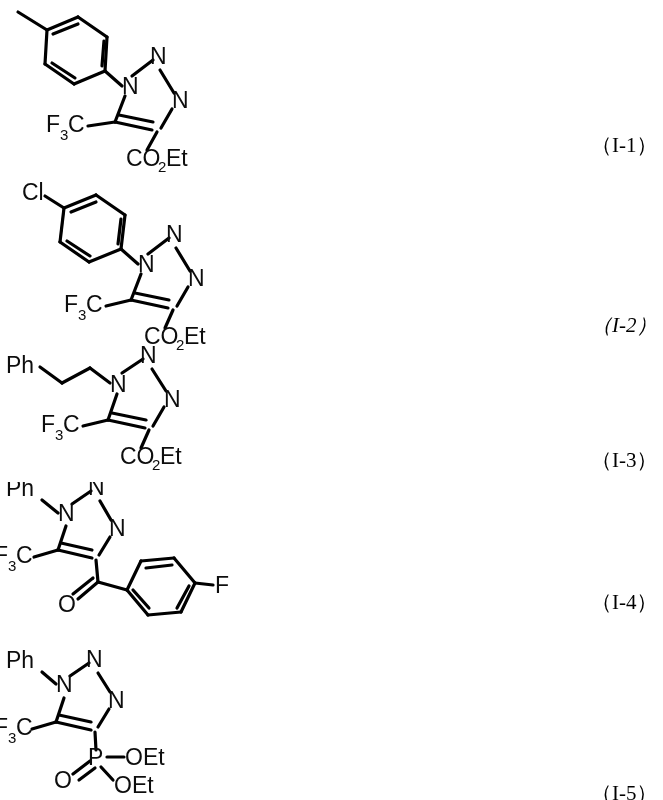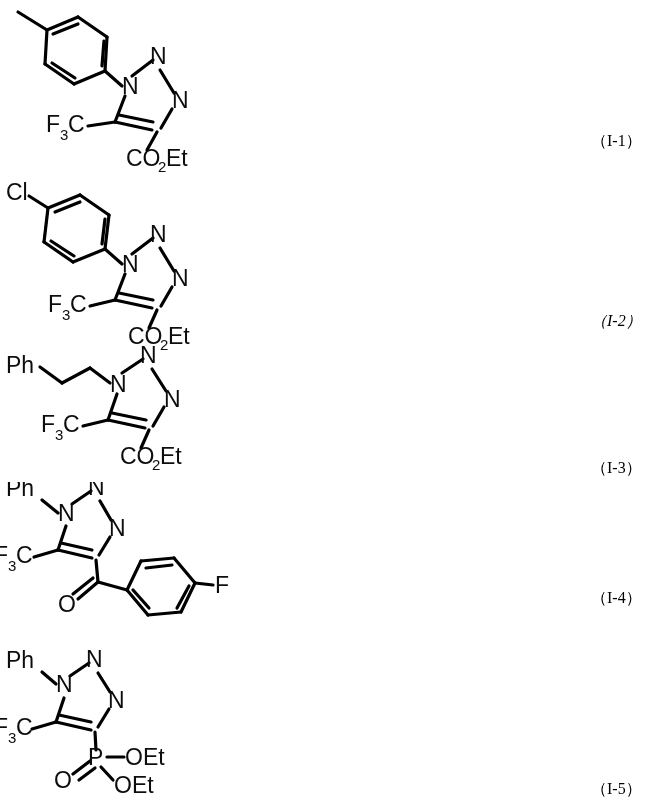--- a/index.html
+++ b/index.html
@@ -21,21 +21,21 @@
     height: 800px;
     background: #ffffff;
   }
   .struct-block {
     position: absolute;
     left: 0;
   }
   .formula-label {
     position: absolute;
     font-family: "Liberation Serif", serif;
-    font-size: 16px;
+    font-size: 21px;
     letter-spacing: 0px;
     color: #000000;
     white-space: nowrap;
   }
   svg { display: block; }
   svg text {
     font-family: "Liberation Sans", sans-serif;
     fill: #0d0d0d;
   }
   .atom { font-size: 23px; }
@@ -83,21 +83,21 @@
       <text class="atom" x="46" y="132">F</text>
       <text class="atom-sub" x="60" y="140">3</text>
       <text class="atom" x="68" y="132">C</text>
       <text class="grp" x="126" y="166">CO</text>
       <text class="atom-sub" x="158" y="172">2</text>
       <text class="grp" x="166" y="166">Et</text>
     </svg>
   </div>
   <div class="formula-label" style="left:591px; top:131px;">（I-1）</div>
 
-  <div class="struct-block" style="top:172px;">
+  <div class="struct-block" style="top:172px;padding-left:16px;">
     <svg width="300" height="178" viewBox="0 0 300 178">
       <g stroke="#000000" stroke-width="3.2" fill="none" stroke-linecap="round">
 
         <line x1="29" y1="24" x2="48" y2="36"></line>
 
         <line x1="48" y1="36" x2="44" y2="70"></line>
         <line x1="44" y1="70" x2="73" y2="90"></line>
         <line x1="73" y1="90" x2="105" y2="77"></line>
         <line x1="105" y1="77" x2="109" y2="43"></line>
         <line x1="109" y1="43" x2="80" y2="23"></line>
@@ -153,21 +153,21 @@
       <text class="atom" x="140" y="18">N</text>
       <text class="atom" x="164" y="62">N</text>
       <text class="atom" x="41" y="87">F</text>
       <text class="atom-sub" x="55" y="95">3</text>
       <text class="atom" x="63" y="87">C</text>
       <text class="grp" x="120" y="119">CO</text>
       <text class="atom-sub" x="152" y="125">2</text>
       <text class="grp" x="160" y="119">Et</text>
     </svg>
   </div>
-  <div class="formula-label" style="left:591px; top:458px;">（I-3）</div>
+  <div class="formula-label" style="left:591px; top:446px;">（I-3）</div>
 
   <div class="struct-block" style="top:482px;">
     <svg width="300" height="155" viewBox="0 0 300 155">
       <g stroke="#000000" stroke-width="3.2" fill="none" stroke-linecap="round">
 
         <line x1="42" y1="18" x2="58" y2="31"></line>
 
         <line x1="72" y1="22" x2="91" y2="9"></line>
         <line x1="100" y1="19" x2="111" y2="38"></line>
         <line x1="110" y1="55" x2="99" y2="73"></line>

